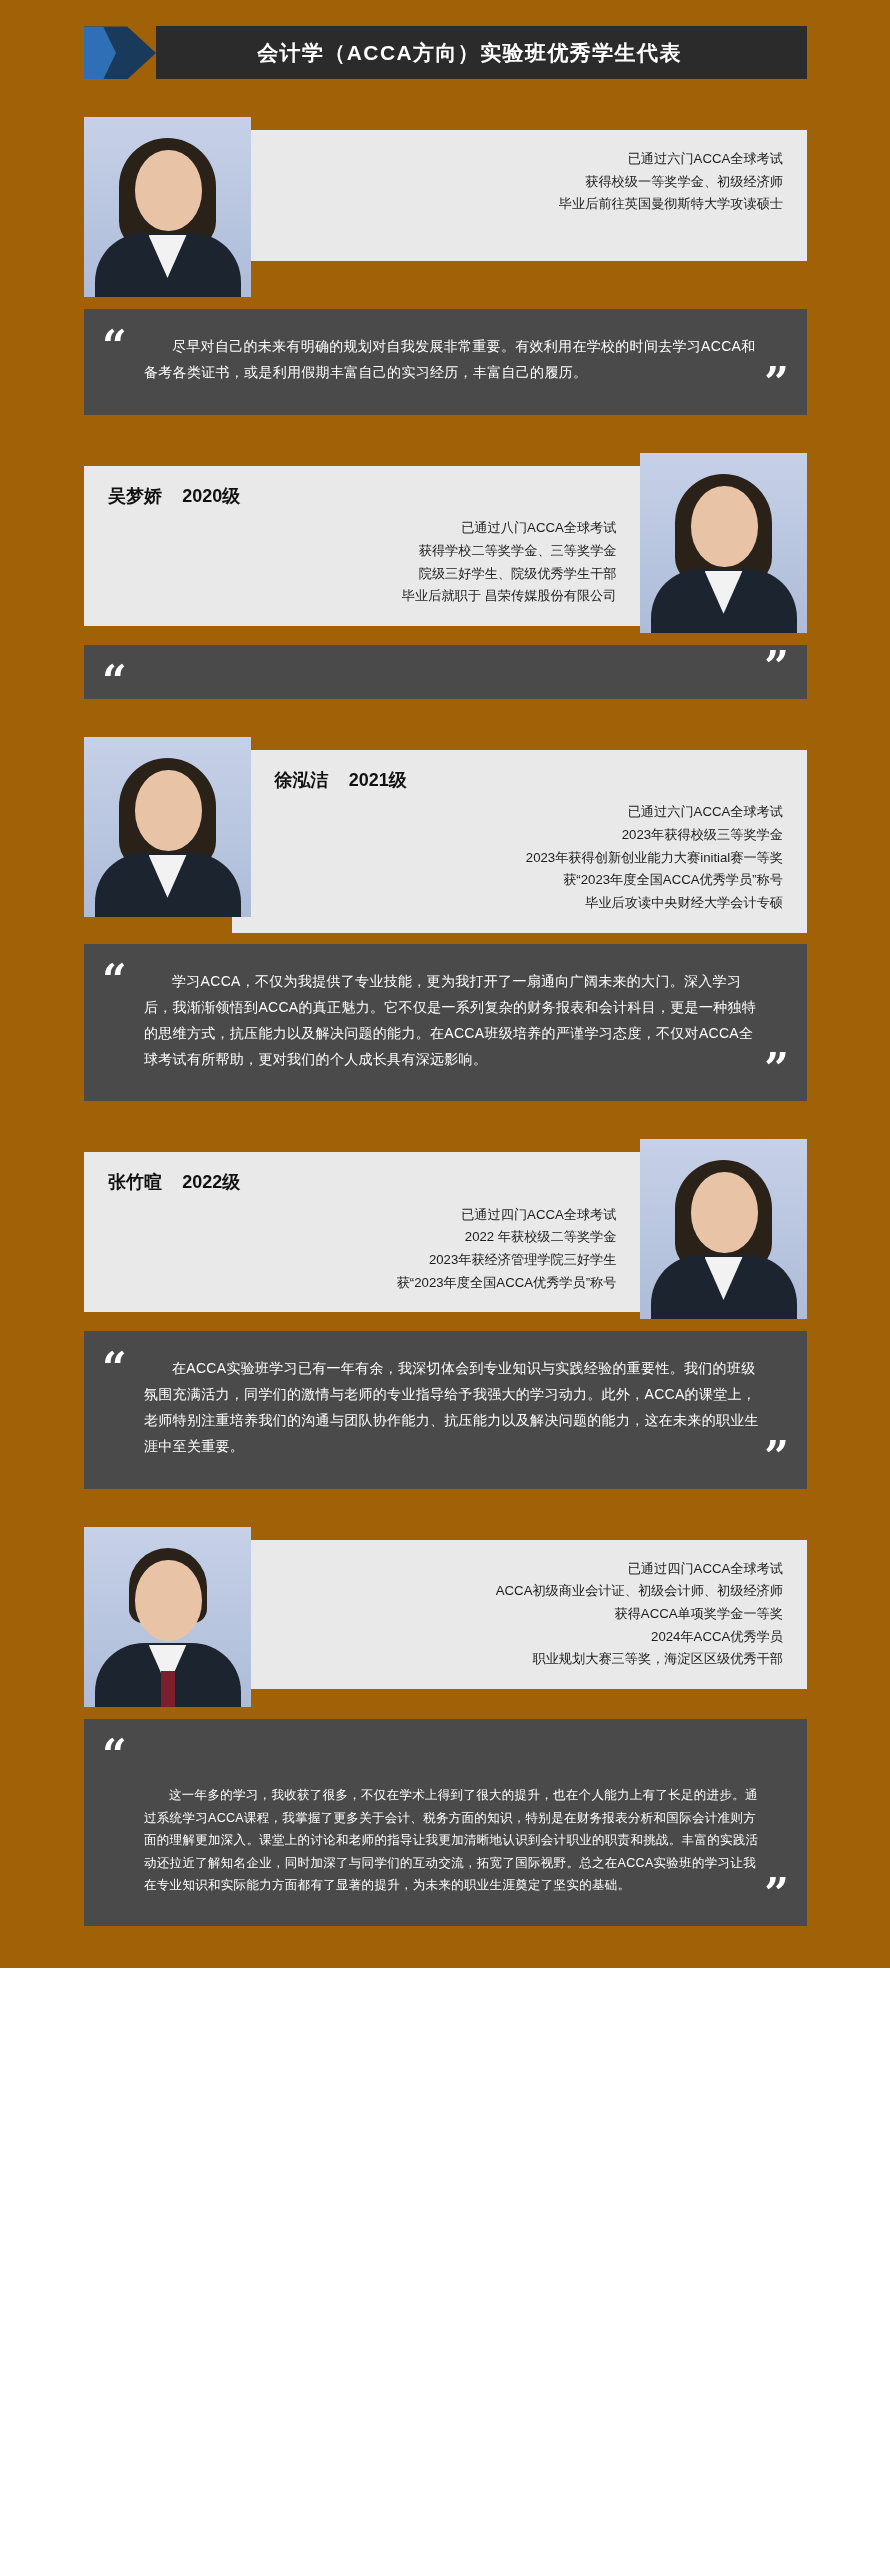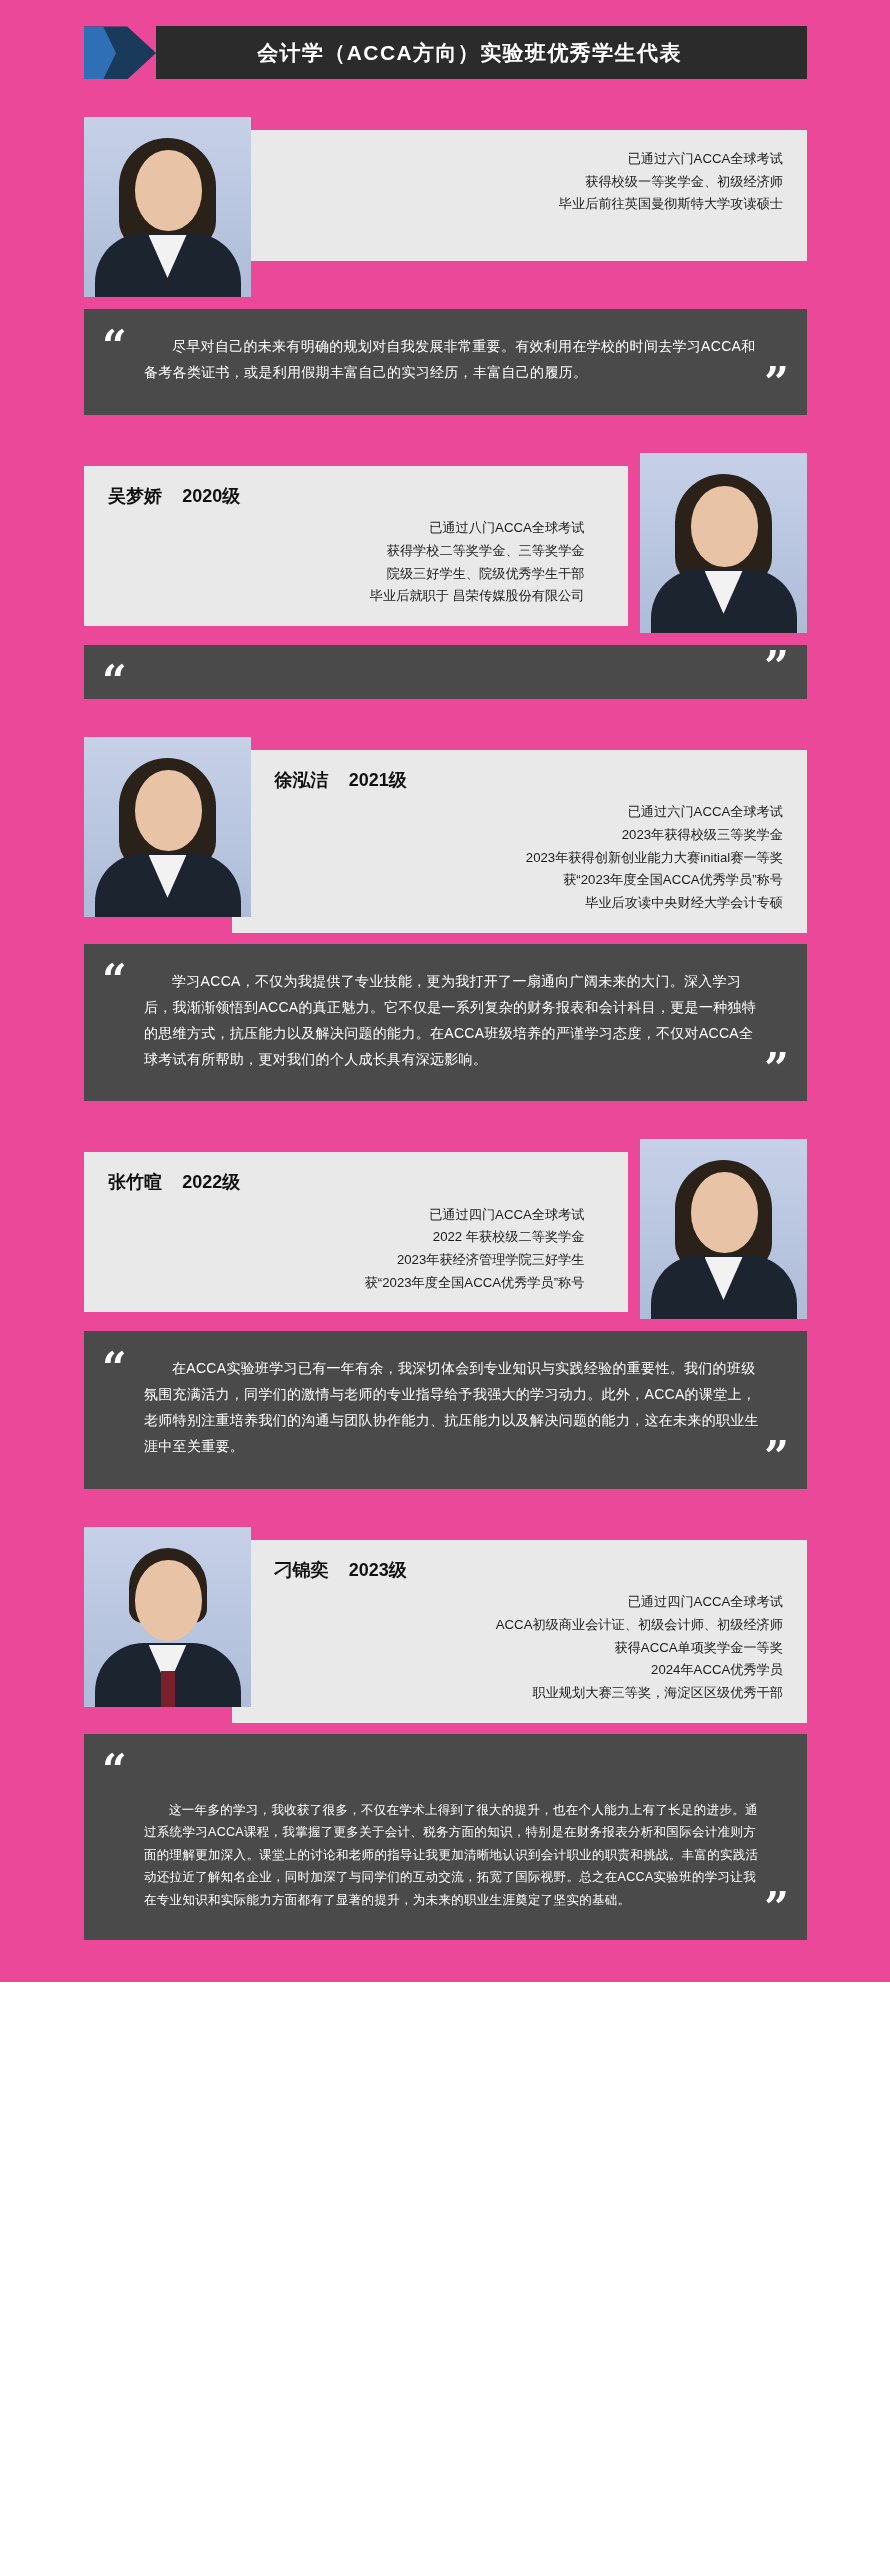--- a/index.html
+++ b/index.html
@@ -9,21 +9,21 @@
   }
   body {
     width: 891px;
     font-family: "Liberation Sans", "DejaVu Sans", sans-serif;
     color: #222;
   }
   .page {
     width: 891px;
     box-sizing: border-box;
     padding: 0 0 42px 0;
-    background: #ec4899;
+    background: #a16207;
   }
 
   
   .banner-wrap {
     padding: 26.4px 84px 0 84px;
   }
   .banner {
     position: relative;
     height: 53px;
     display: flex;
@@ -62,21 +62,20 @@
     padding: 38px 84px 0 84px;
   }
   .profile {
     display: flex;
     align-items: flex-start;
     position: relative;
     min-height: 181px;
   }
   .profile.right-photo {
     flex-direction: row-reverse;
-    gap: 32px;
   }
   .photo {
     width: 167px;
     height: 180px;
     flex: 0 0 167px;
     position: relative;
     overflow: hidden;
     background: #c9d3e6;
   }
   .photo .bg {
@@ -334,24 +333,20 @@
     <div class="profile">
       <div class="photo">
         <div class="bg"></div>
         <div class="hair short"></div>
         <div class="head"></div>
         <div class="body"></div>
         <div class="collar"></div>
         <div class="tie"></div>
       </div>
       <div class="info">
-        <div class="name-line">
-          <span>刁锦奕</span>
-          <span class="grade">2023级</span>
-        </div>
         <div class="bullets">
           <div>已通过四门ACCA全球考试</div>
           <div>ACCA初级商业会计证、初级会计师、初级经济师</div>
           <div>获得ACCA单项奖学金一等奖</div>
           <div>2024年ACCA优秀学员</div>
           <div>职业规划大赛三等奖，海淀区区级优秀干部</div>
         </div>
       </div>
     </div>
     <div class="quote tight">

